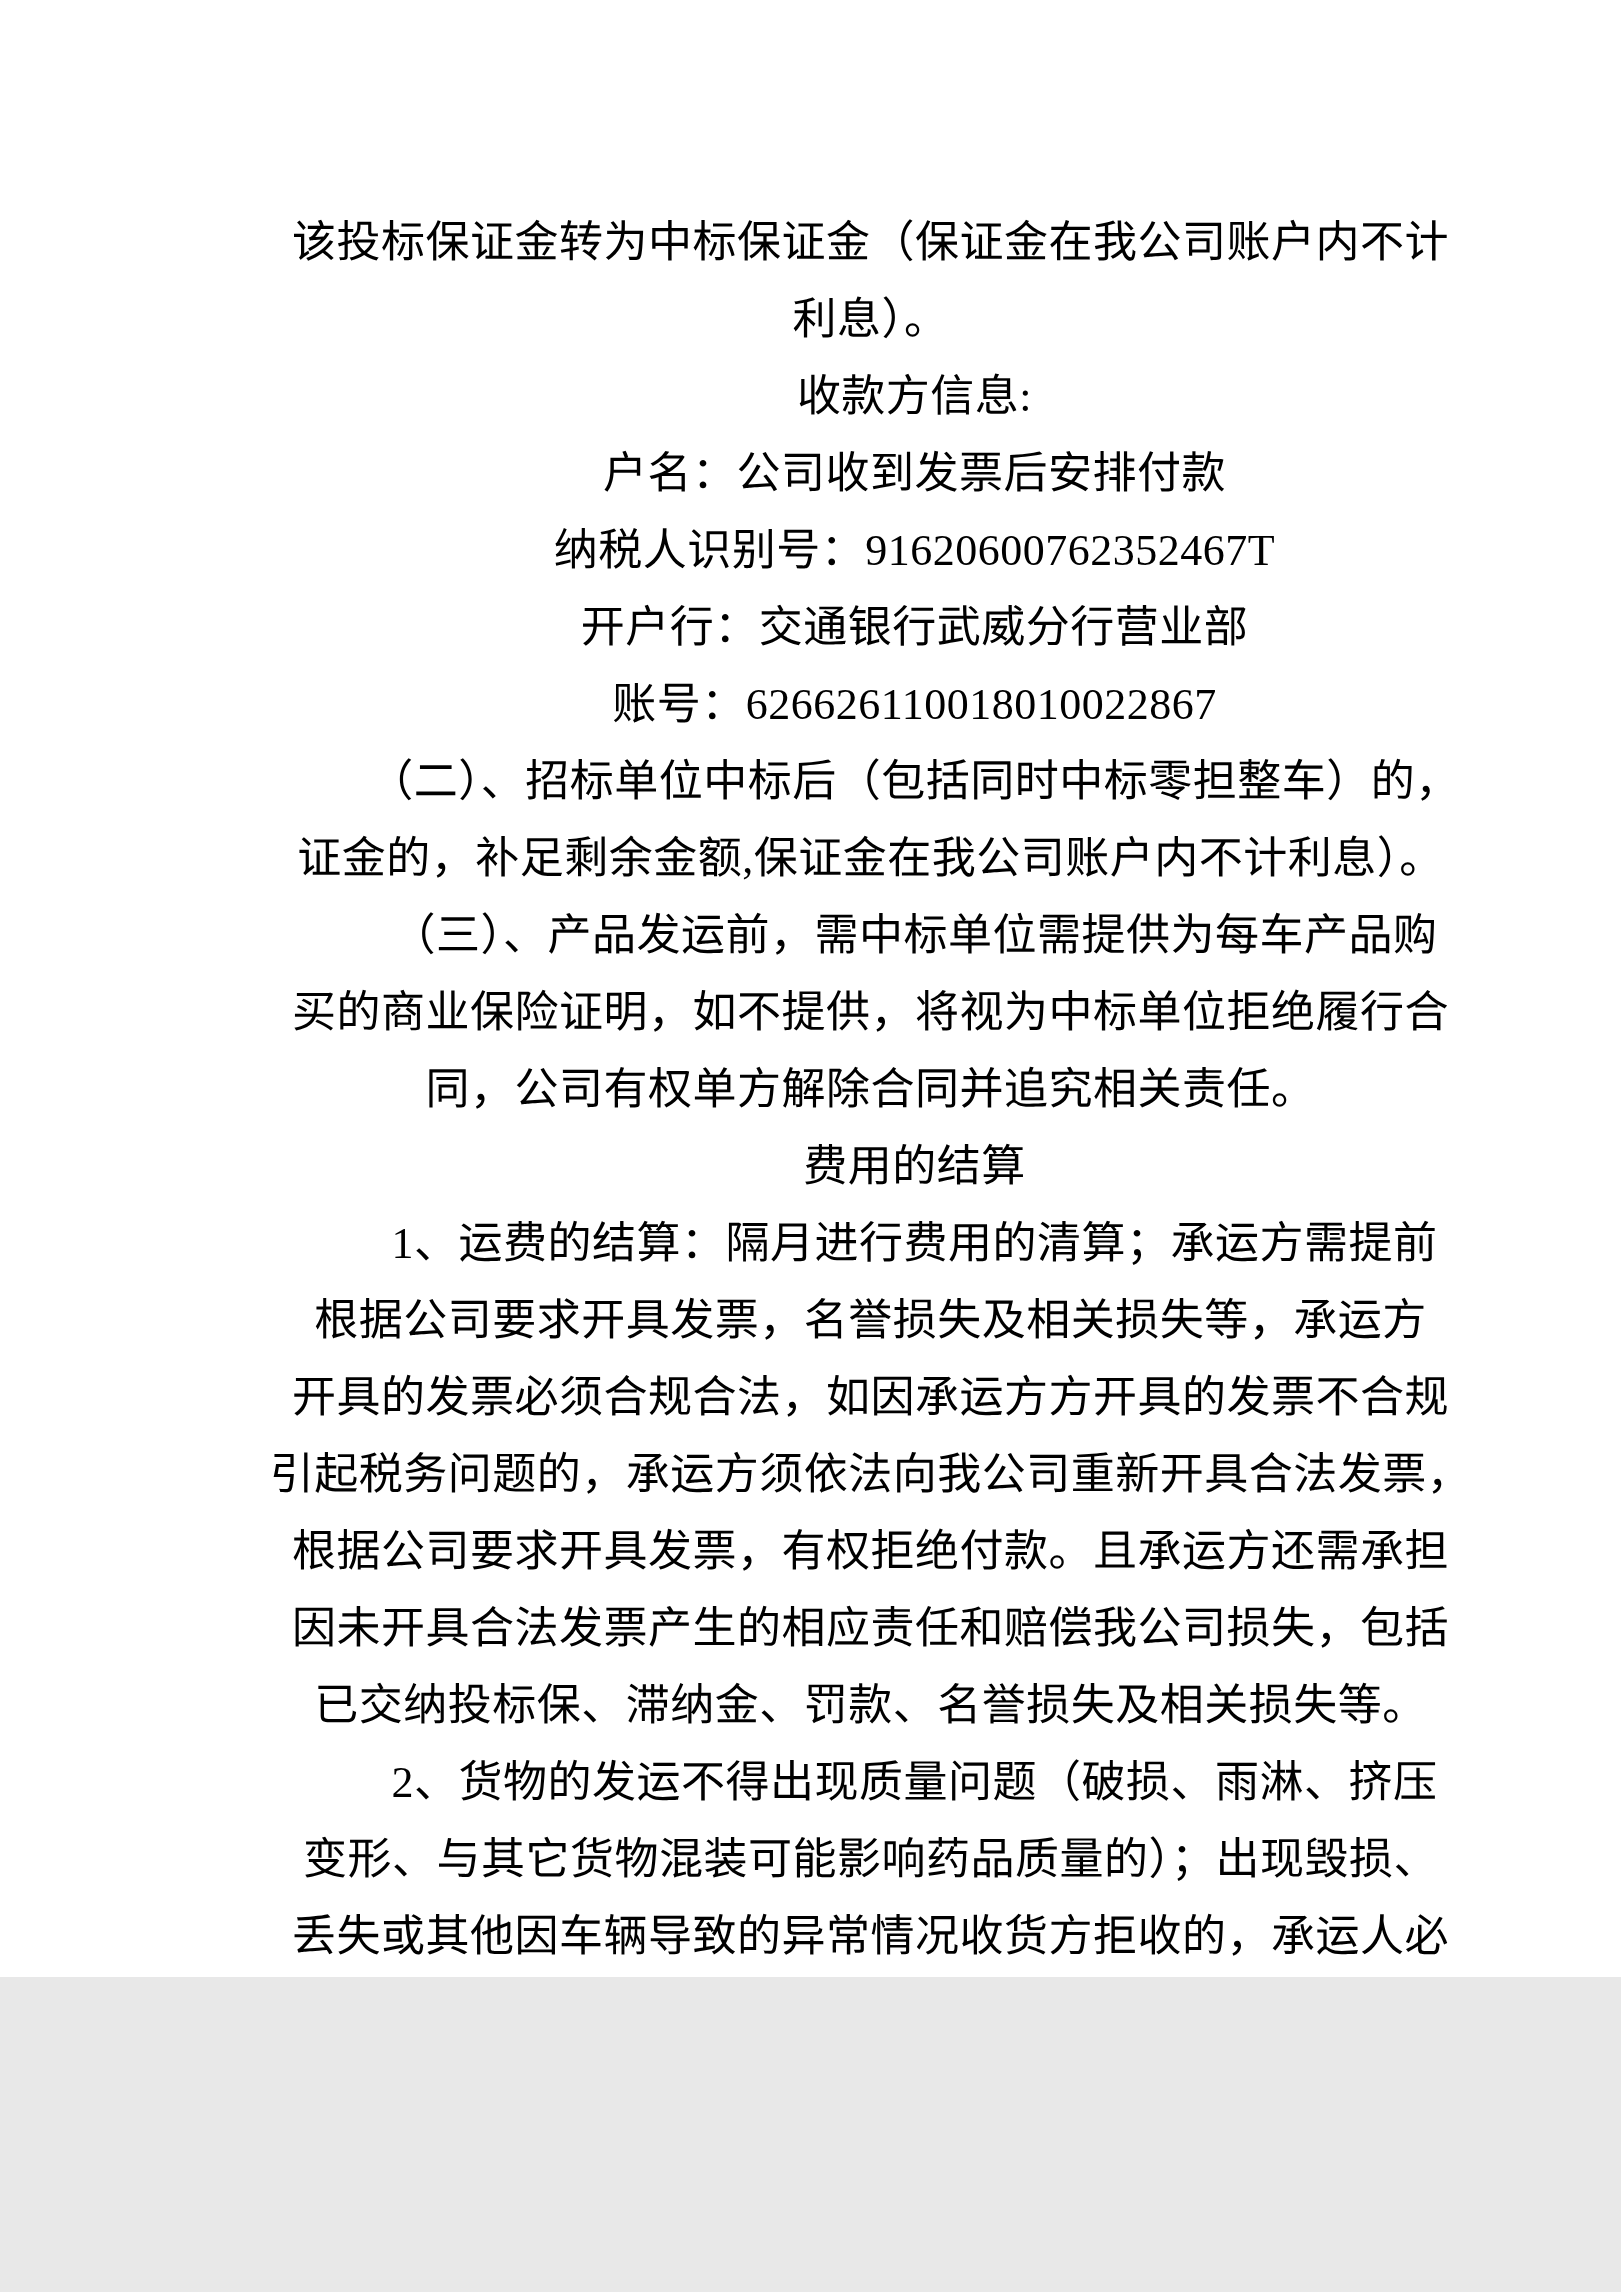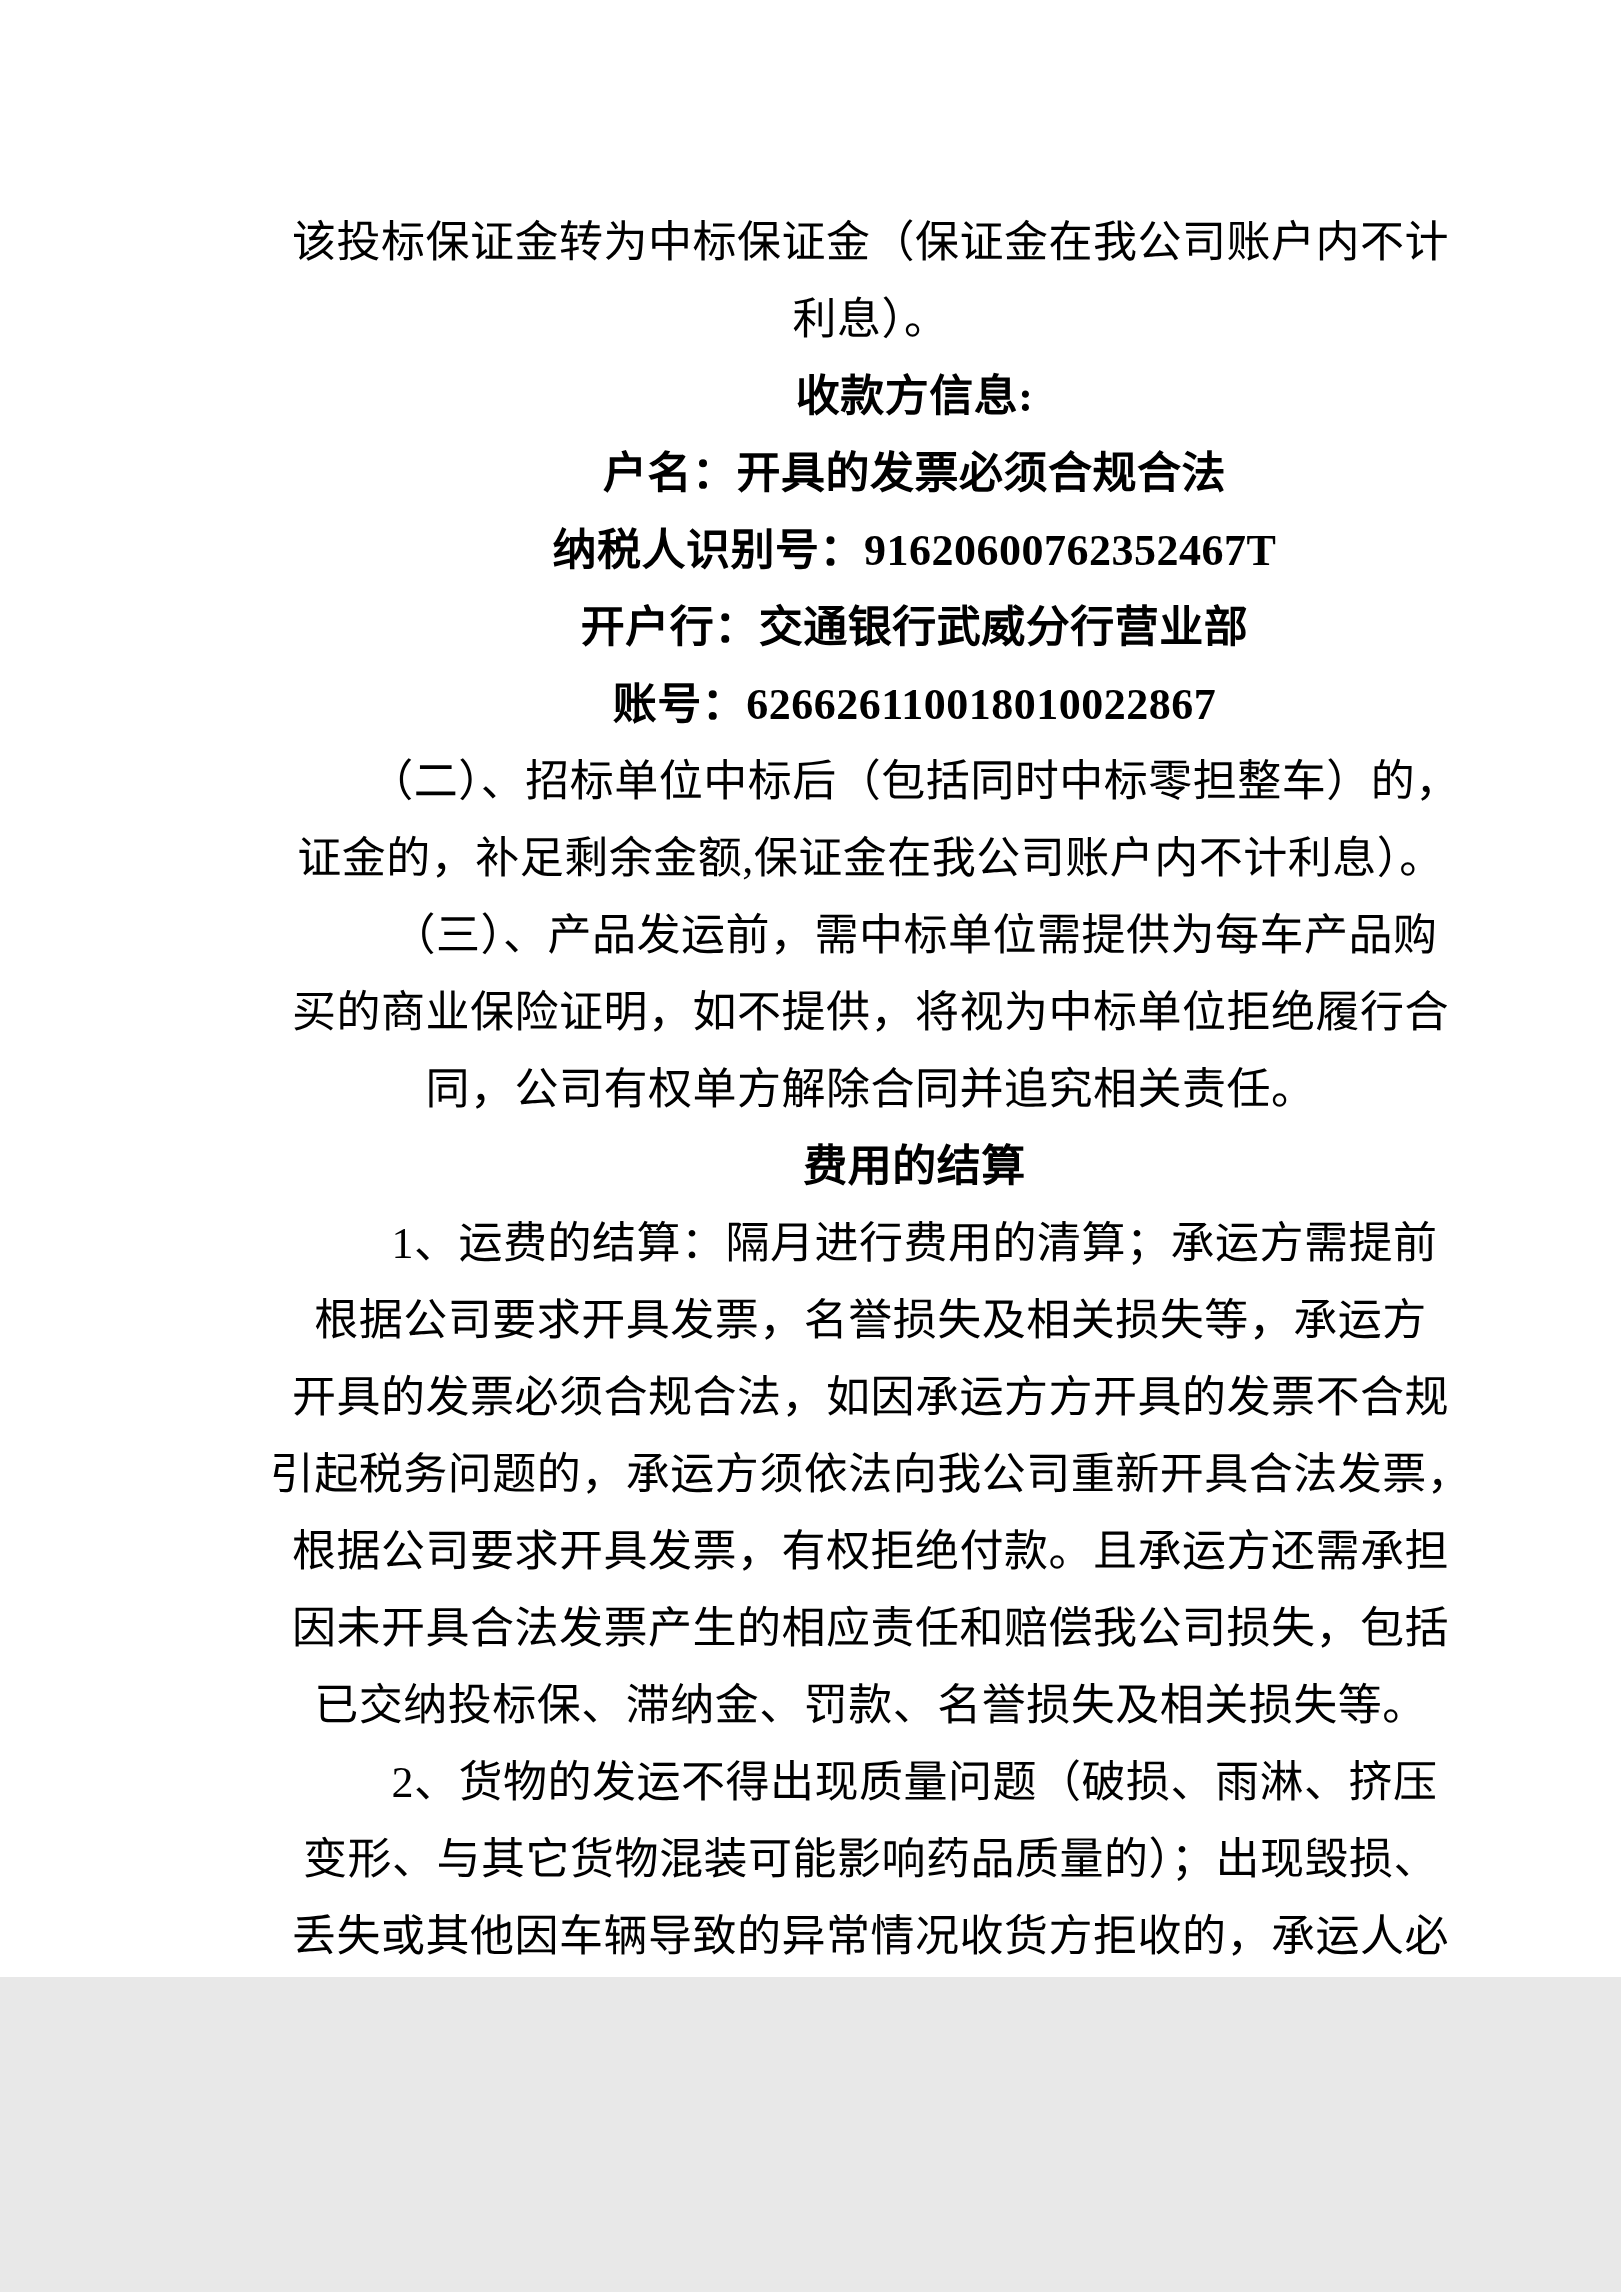--- a/index.html
+++ b/index.html
@@ -28,34 +28,34 @@
     line-height: 77px;
     font-size: 44px;
     color: #000000;
     white-space: nowrap;
     letter-spacing: 0.5px;
   }
   .indent {
     padding-left: 88px;
   }
   .bold {
-    font-weight: bold;
+    font-weight: normal;
   }
 </style>
 </head>
 <body>
 
 <div class="page">
   <div class="doc">
 
     <div class="line">该投标保证金转为中标保证金（保证金在我公司账户内不计</div>
     <div class="line">利息）。</div>
 
     <div class="line bold indent">收款方信息:</div>
-    <div class="line bold indent">户名：开具的发票必须合规合法</div>
+    <div class="line bold indent">户名：公司收到发票后安排付款</div>
     <div class="line bold indent">纳税人识别号：91620600762352467T</div>
     <div class="line bold indent">开户行：交通银行武威分行营业部</div>
     <div class="line bold indent">账号：626626110018010022867</div>
 
     <div class="line indent">（二）、招标单位中标后（包括同时中标零担整车）的，</div>
     <div class="line">证金的，补足剩余金额,保证金在我公司账户内不计利息）。</div>
 
     <div class="line indent">（三）、产品发运前，需中标单位需提供为每车产品购</div>
     <div class="line">买的商业保险证明，如不提供，将视为中标单位拒绝履行合</div>
     <div class="line">同，公司有权单方解除合同并追究相关责任。</div>

